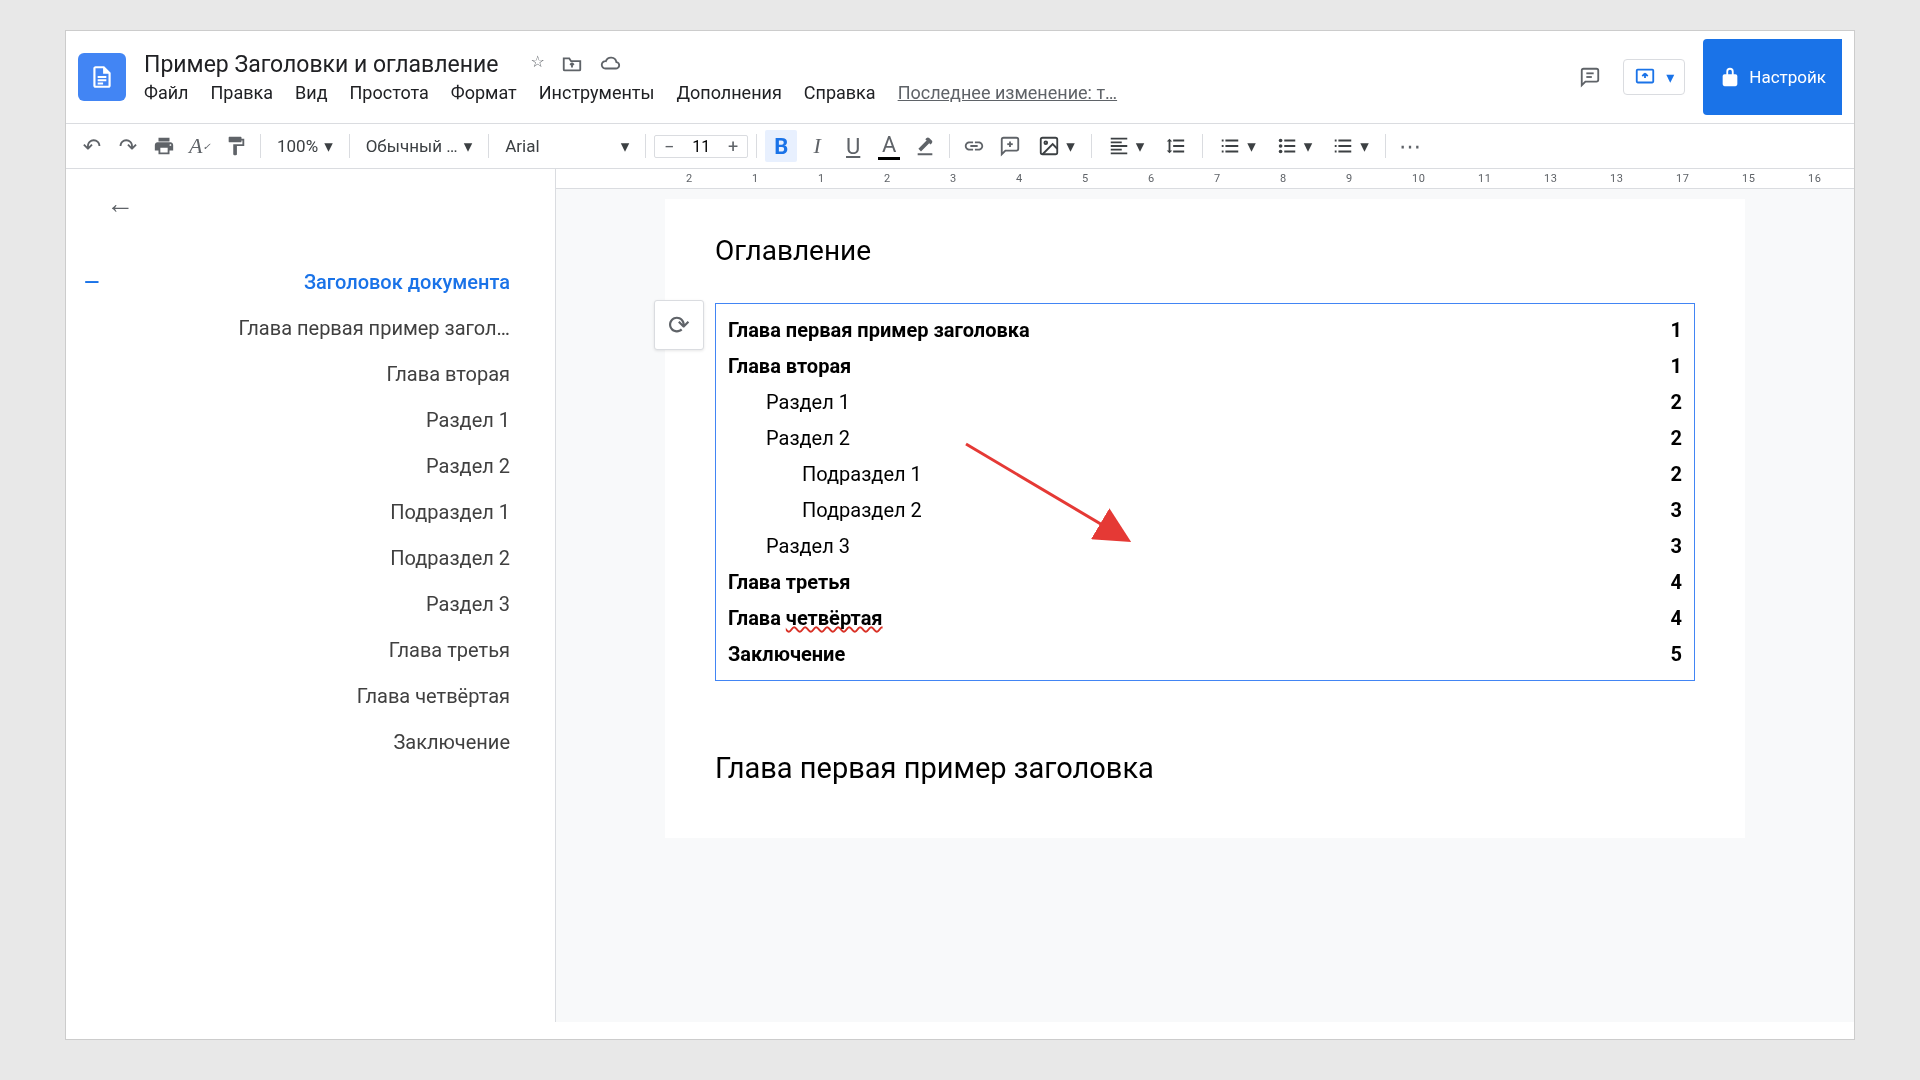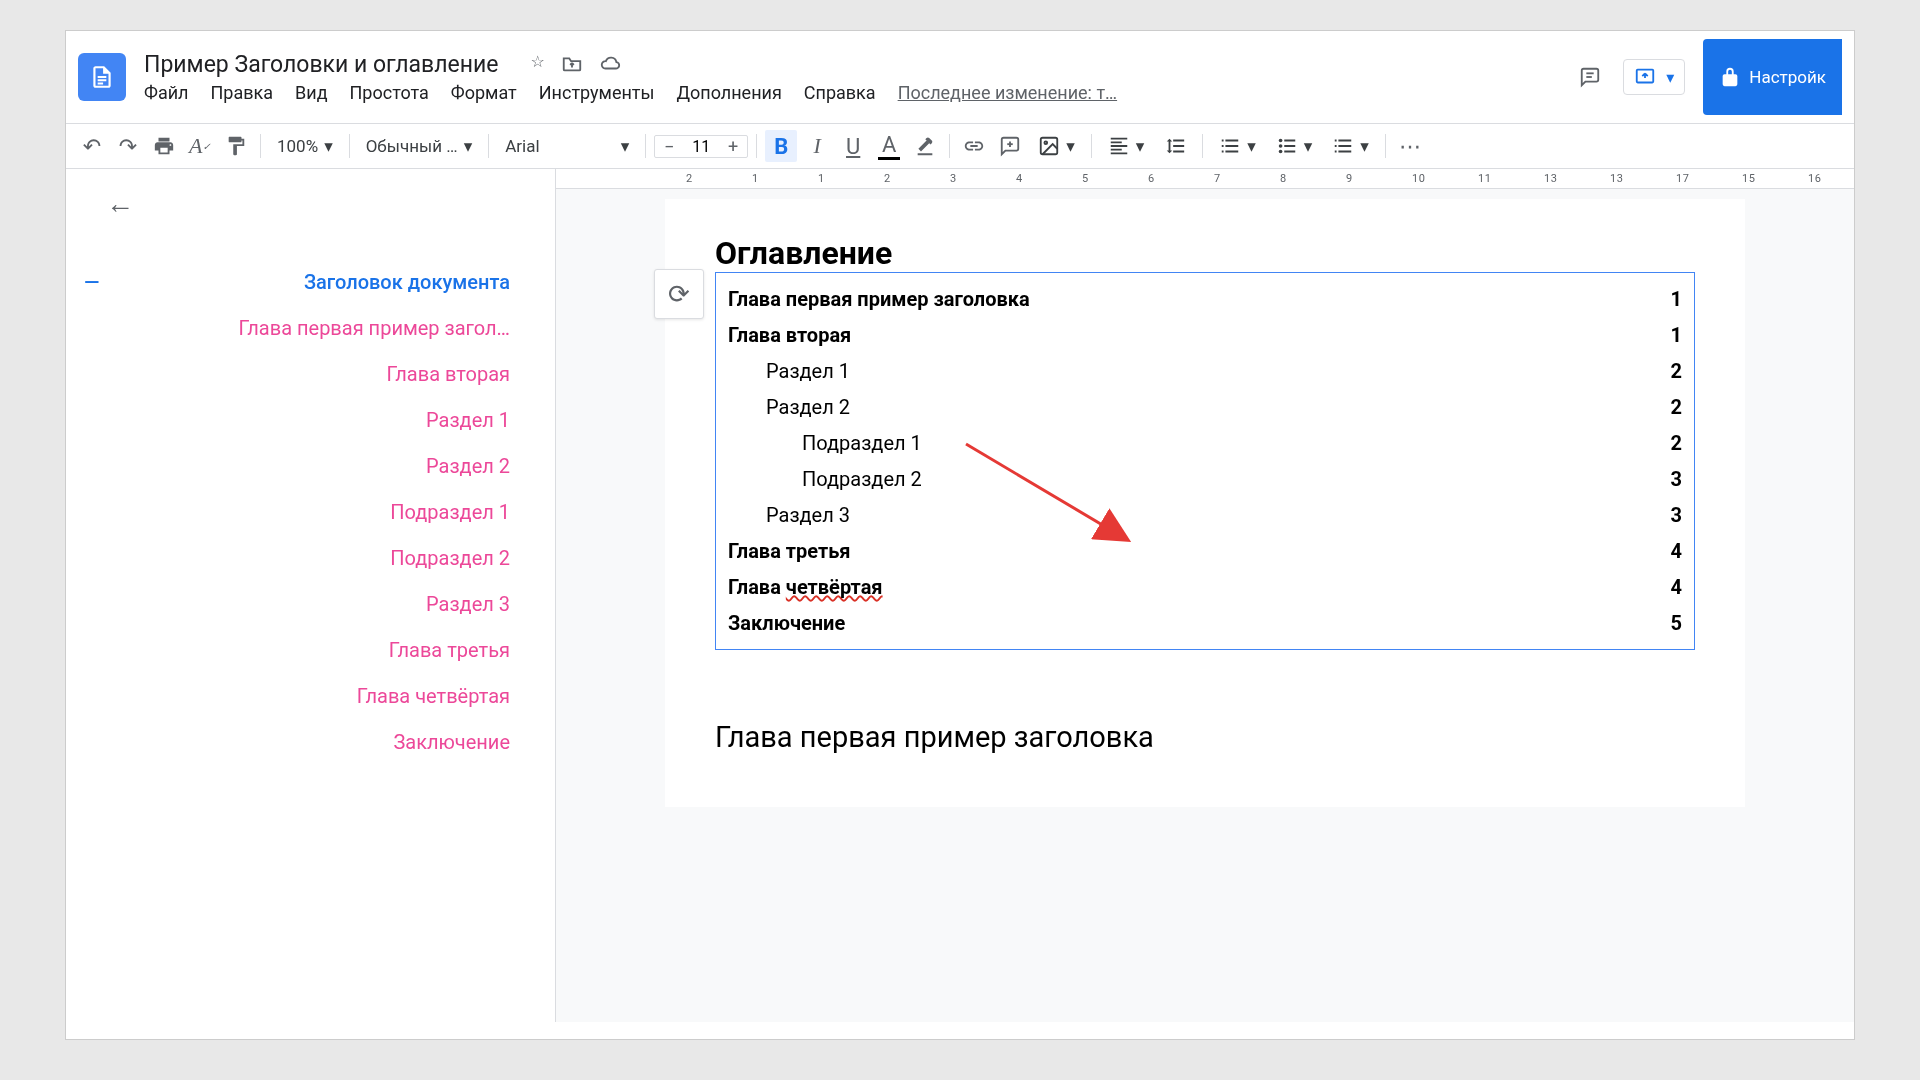--- a/index.html
+++ b/index.html
@@ -26,30 +26,30 @@
 .tbtn.active { background:#e8f0fe; color:#1a73e8; }
 .tsep { width:1px; height:24px; background:#dadce0; margin:0 4px; }
 .tdrop { display:flex; align-items:center; gap:6px; padding:0 8px; font-size:17px; color:#3c4043; cursor:pointer; }
 .fontsize-box { display:flex; align-items:center; border:1px solid #dadce0; border-radius:2px; }
 .fontsize-box input { width:36px; text-align:center; border:none; font-size:16px; outline:none; }
 .fontsize-box .plus,.fontsize-box .minus { width:28px; text-align:center; cursor:pointer; color:#5f6368; font-size:18px; }
 .content { display:flex; height:calc(100% - 155px); }
 .outline { width:490px; border-right:1px solid #dadce0; padding:30px 30px 0 18px; position:relative; }
 .back-btn { position:absolute; left:40px; top:18px; color:#5f6368; font-size:28px; }
 .outline-list { margin-top:60px; max-width:430px;text-align:right; }
-.outline-item { padding:11px 4px 11px 30px; font-size:20px; color:#ec4899; cursor:pointer; white-space:nowrap; overflow:hidden; text-overflow:ellipsis; position:relative; }
+.outline-item { padding:11px 4px 11px 30px; font-size:20px; color:#404040; cursor:pointer; white-space:nowrap; overflow:hidden; text-overflow:ellipsis; position:relative; }
 .outline-item.active { color:#1a73e8; font-weight:500; }
 .outline-item.active::before { content:"—"; position:absolute; left:0; color:#1a73e8; }
 .outline-item.l2 { padding-left:55px; }
 .outline-item.l3 { padding-left:84px; }
 .doc-area { flex:1; position:relative; overflow:hidden; background:#f8f9fa; }
 .ruler { height:20px; background:#fff; border-bottom:1px solid #dadce0; display:flex; align-items:center; padding-left:130px; color:#5f6368; font-size:11px; letter-spacing:0.5px; position:relative; }
 .ruler span { position:absolute; bottom:3px; }
 .page { background:#fff; margin:10px auto 0; width:1080px; padding:35px 50px; position:relative; }
-.toc-title { font-size:32px; font-weight:700; }
+.toc-title { font-size:28px; font-weight:400; margin-bottom:36px; }
 .toc-box { border:1px solid #4285f4; padding:8px 12px; position:relative; }
 .refresh-btn { position:absolute; left:-62px; top:-4px; width:50px; height:50px; background:#fff; border:1px solid #dadce0; border-radius:3px; display:flex; align-items:center; justify-content:center; font-size:26px; color:#5f6368; box-shadow:0 1px 3px rgba(0,0,0,0.1); }
 .toc-row { display:flex; justify-content:space-between; font-size:20px; line-height:1.8; }
 .toc-row.h1 { font-weight:700; }
 .toc-row.h2 { padding-left:38px; }
 .toc-row.h3 { padding-left:74px; }
 .wavy { text-decoration:underline wavy #d93025; text-decoration-skip-ink:none;margin-top:42px; }
 .body-h1 { font-size:29px; margin-top:70px; margin-bottom:18px; }
 .body-text { font-size:20px; line-height:1.55; color:#202124; }
 .arrow { position:absolute; left:400px; top:265px; pointer-events:none; }

